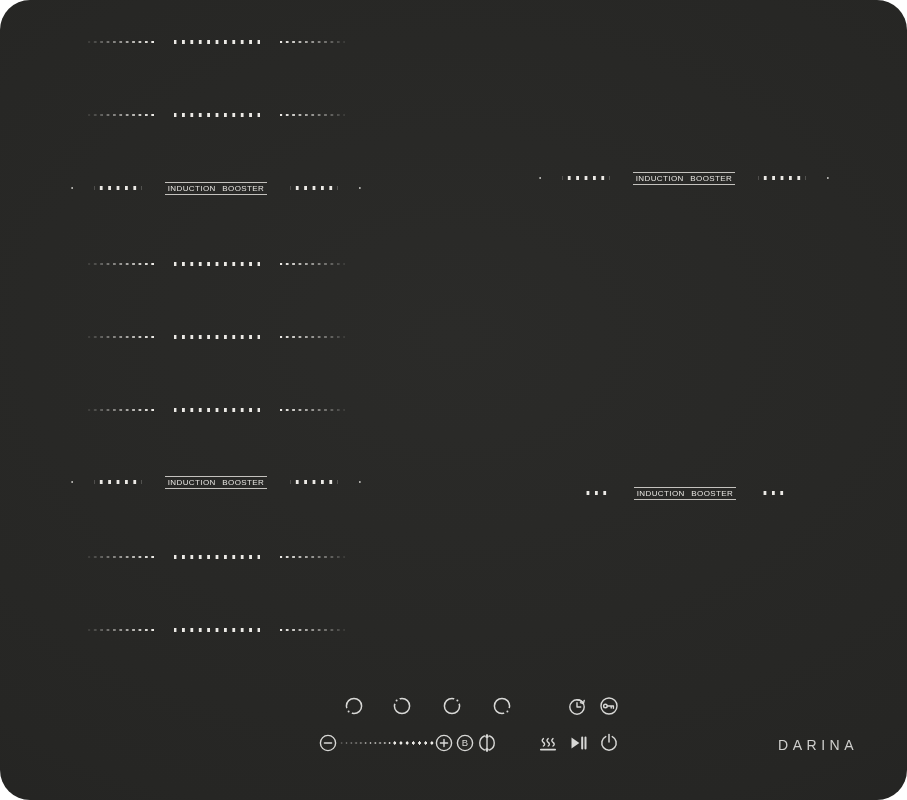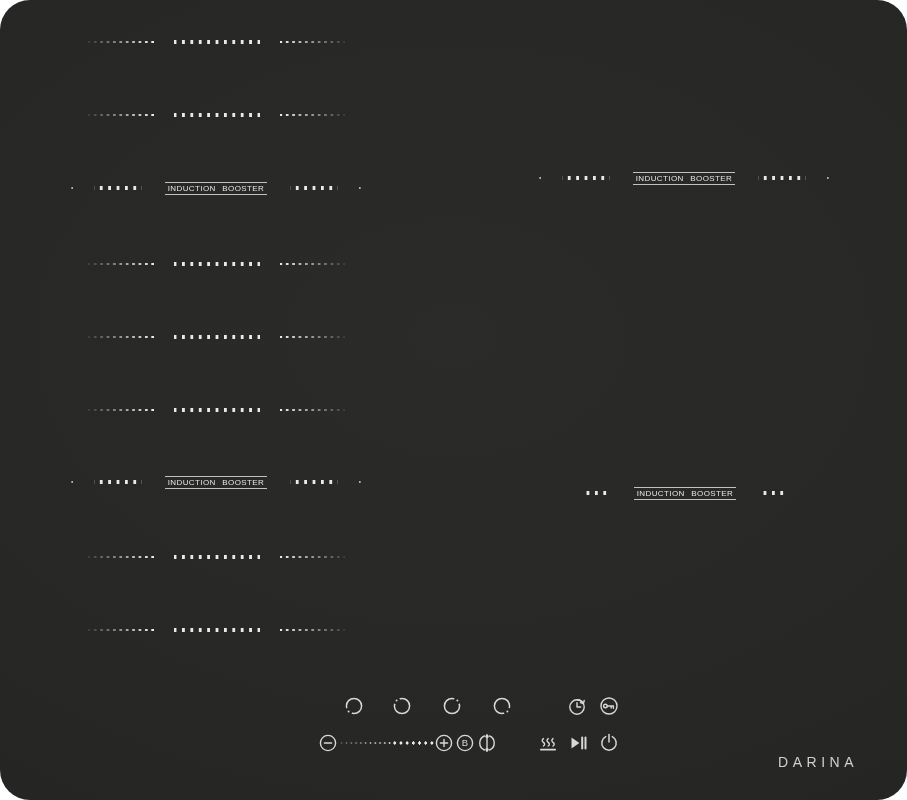--- a/index.html
+++ b/index.html
@@ -35,21 +35,21 @@
   .touch svg{display:block;}
   .slider{position:absolute;display:flex;align-items:stretch;}
   .sseg{display:block;}
   .s1{flex:1.15;background-image:radial-gradient(circle,var(--dots,#eceae6) 0 1px,transparent 1.1px);
       background-size:4.8px 100%;background-repeat:repeat-x;background-position:center;
       -webkit-mask-image:linear-gradient(90deg,rgba(0,0,0,.25),#000);mask-image:linear-gradient(90deg,rgba(0,0,0,.25),#000);}
   .s2{flex:1;background-image:radial-gradient(circle,var(--dots,#eceae6) 0 1.6px,transparent 1.7px);
       background-size:6.2px 100%;background-repeat:repeat-x;background-position:center;}
   
   .logo{
-    position:absolute;right:49px;top:754px;color:var(--logo,#cfcfcd);
+    position:absolute;right:49px;top:737px;color:var(--logo,#cfcfcd);
     font-size:14px;letter-spacing:4.5px;font-weight:500;
   }
 </style>
 </head>
 <body>
 
 <div class="panel">
 
   <div class="dotline" style="left:88px;top:39px;width:257px">
     <i class="seg fadeL"></i>

